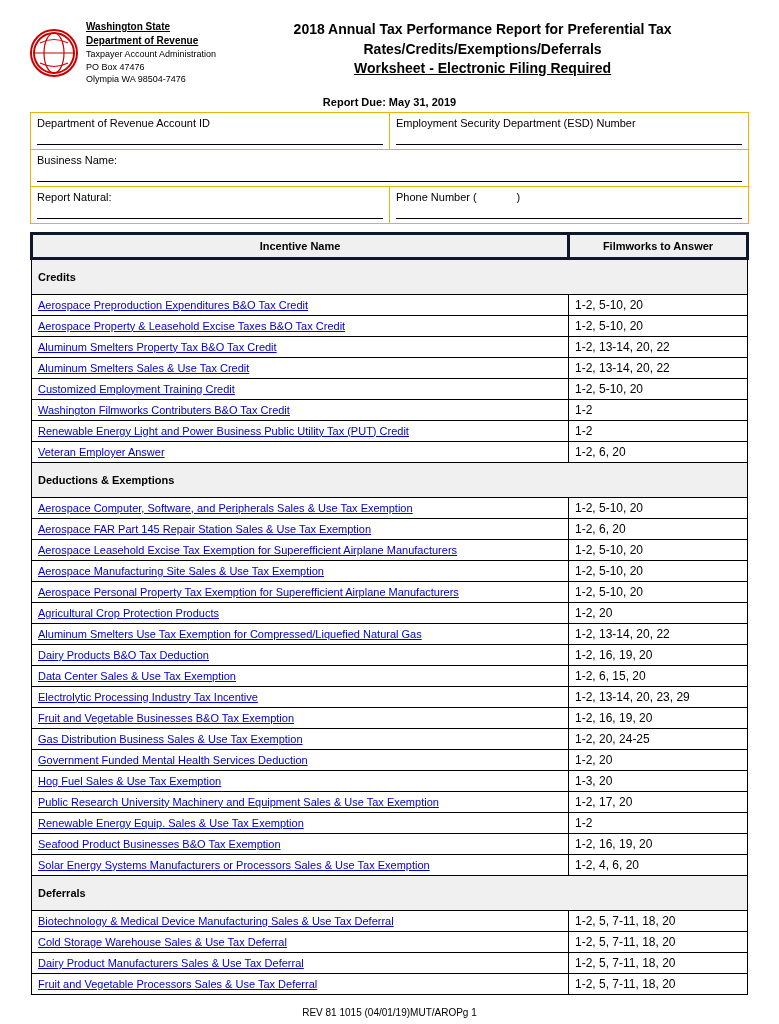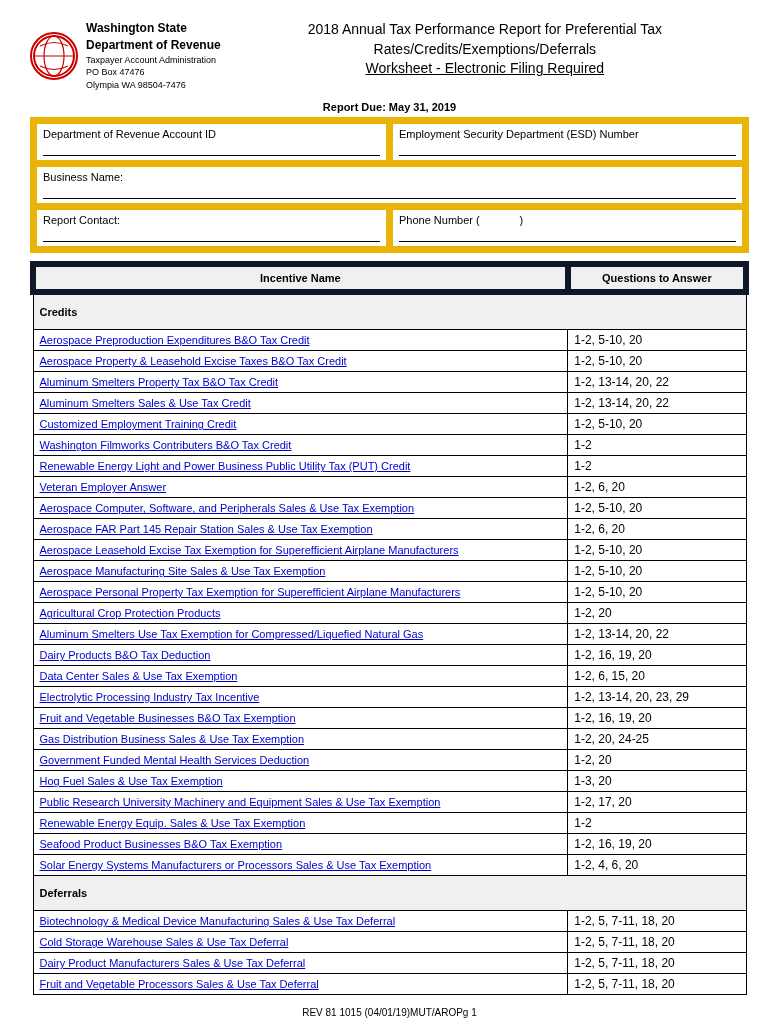--- a/index.html
+++ b/index.html
@@ -33,63 +33,64 @@
       margin-right: 8px;
       flex-shrink: 0;
       overflow: hidden;
     }
     .logo-text-area {
       font-size: 9px;
       line-height: 1.4;
     }
     .logo-text-area .dept-name {
       font-weight: bold;
-      font-size: 12px;
+      font-size: 10px;
+      text-decoration: underline;
     }
     .title-area {
       flex: 1;
       text-align: center;
     }
     .title-area h1 {
       font-size: 14px;
-      font-weight: normal;
+      font-weight: bold;
       line-height: 1.4;
     }
     .title-area h1 .underline {
       text-decoration: underline;
     }
     .report-due {
       font-weight: bold;
       font-size: 11px;
       margin-bottom: 4px;
       text-align: center;
     }
     .form-table {
       width: 100%;
       border-collapse: collapse;
       margin-bottom: 4px;
     }
     .form-table td, .form-table th {
-      border: 7px solid #eab308;
+      border: 1px solid #eab308;
       padding: 4px 6px;
       vertical-align: top;
     }
     .blank-underline {
       display: block;
       border-bottom: 1px solid #000;
       height: 14px;
       margin-top: 2px;
     }
     .main-table {
       width: 100%;
       border-collapse: collapse;
       margin-top: 8px;
     }
     .main-table th {
-      border: 6px solid #0f172a;
+      border: 3px solid #0f172a;
       padding: 5px 8px;
       background: #f0f0f0;
       font-weight: bold;
       text-align: center;
     }
     .main-table td {
       border: 1px solid #000;
       padding: 3px 6px;
       vertical-align: middle;
     }
@@ -164,37 +165,37 @@
     </td>
   </tr>
   <tr>
     <td colspan="2">
       <span>Business Name:</span>
       <div class="blank-underline"></div>
     </td>
   </tr>
   <tr>
     <td>
-      <span>Report Contact:</span>
+      <span>Report Natural:</span>
       <div class="blank-underline"></div>
     </td>
     <td>
       <span>Phone Number (</span>
       &nbsp;&nbsp;&nbsp;&nbsp;&nbsp;&nbsp;&nbsp;&nbsp;&nbsp;&nbsp;&nbsp;&nbsp;)
       <div class="blank-underline"></div>
     </td>
   </tr>
 </tbody>
   </table>
 
 <table class="main-table">
   <thead>
     <tr>
       <th style="width:75%">Incentive Name</th>
-      <th style="width:25%">Questions to Answer</th>
+      <th style="width:25%">Filmworks to Answer</th>
     </tr>
   </thead>
   <tbody id="table-body">
   <tr class="section-header">
         <td colspan="2">Credits</td>
       </tr>
       <tr>
       <td>
         <span class="link-blue">Aerospace Preproduction Expenditures B&amp;O Tax Credit</span>
       </td>
@@ -235,20 +236,23 @@
         <span class="link-blue">Renewable Energy Light and Power Business Public Utility Tax (PUT) Credit</span>
       </td>
       <td class="questions-col">1-2</td>
     </tr>
       <tr>
       <td>
         <span class="link-blue">Veteran Employer Answer</span>
       </td>
       <td class="questions-col">1-2, 6, 20</td>
     </tr>
+      <tr class="section-header">
+        <td colspan="2">Deductions &amp; Exemptions</td>
+      </tr>
       <tr>
       <td>
         <span class="link-blue">Aerospace Computer, Software, and Peripherals Sales &amp; Use Tax Exemption</span>
       </td>
       <td class="questions-col">1-2, 5-10, 20</td>
     </tr>
       <tr>
       <td>
         <span class="link-blue">Aerospace FAR Part 145 Repair Station Sales &amp; Use Tax Exemption</span>
       </td>

